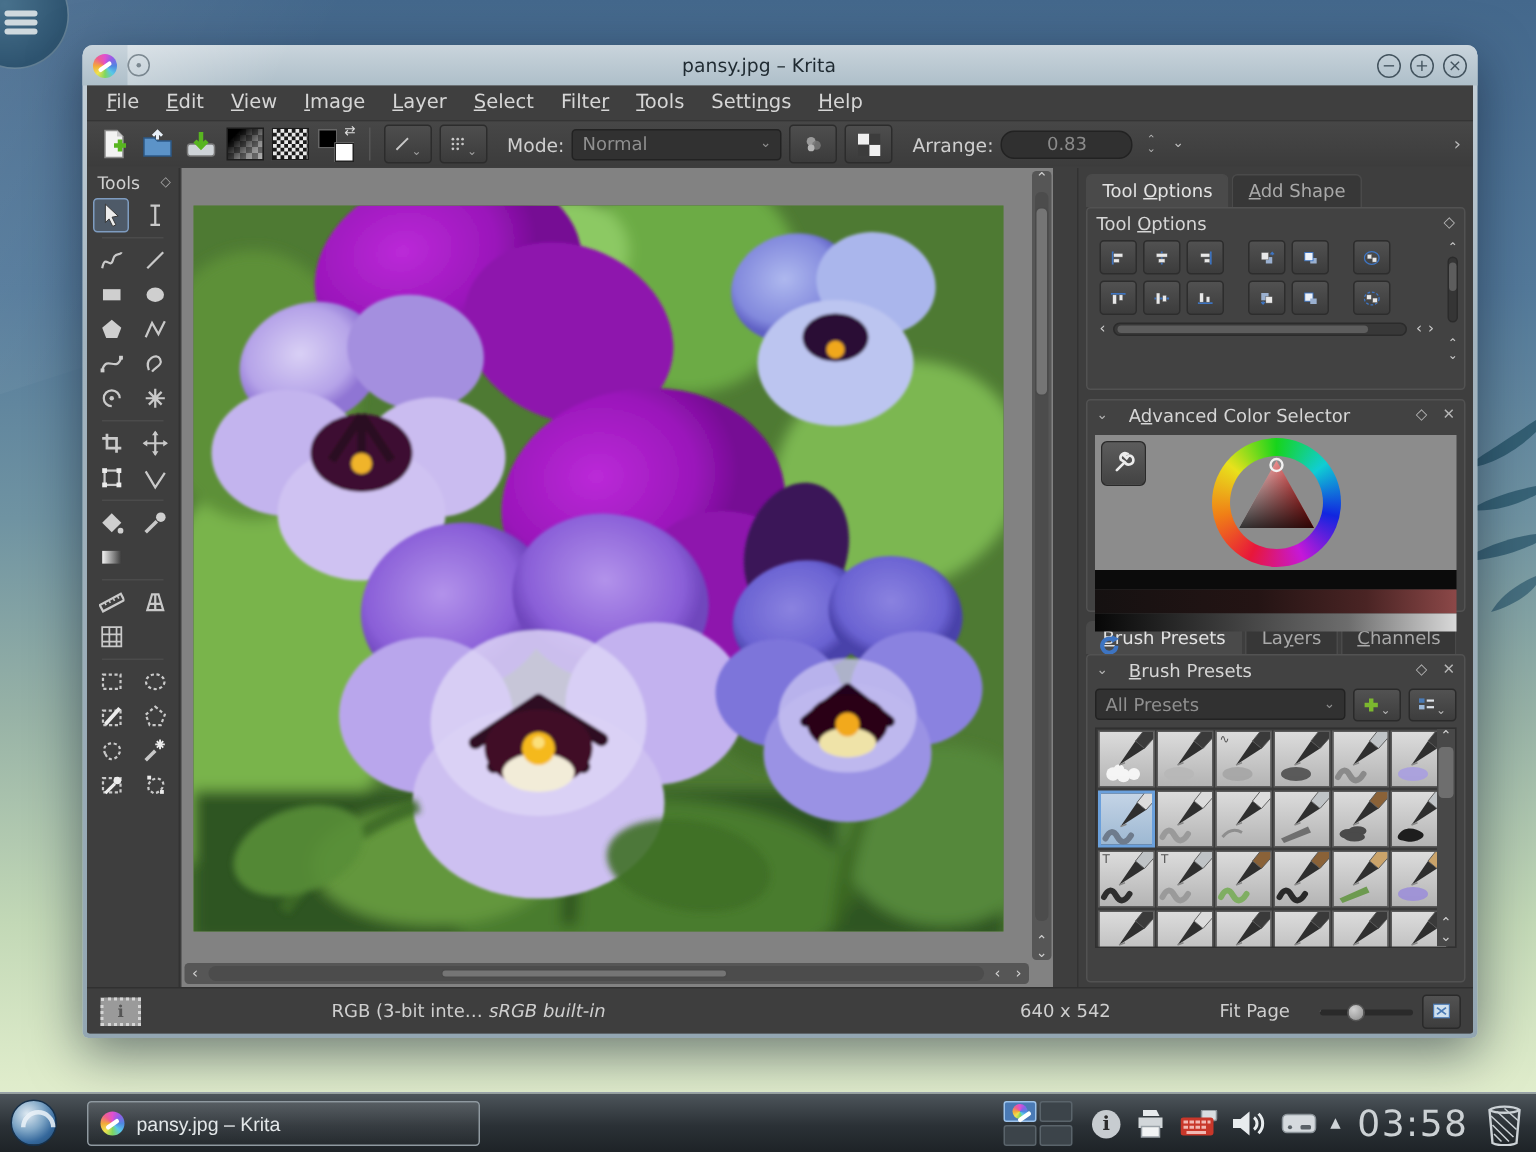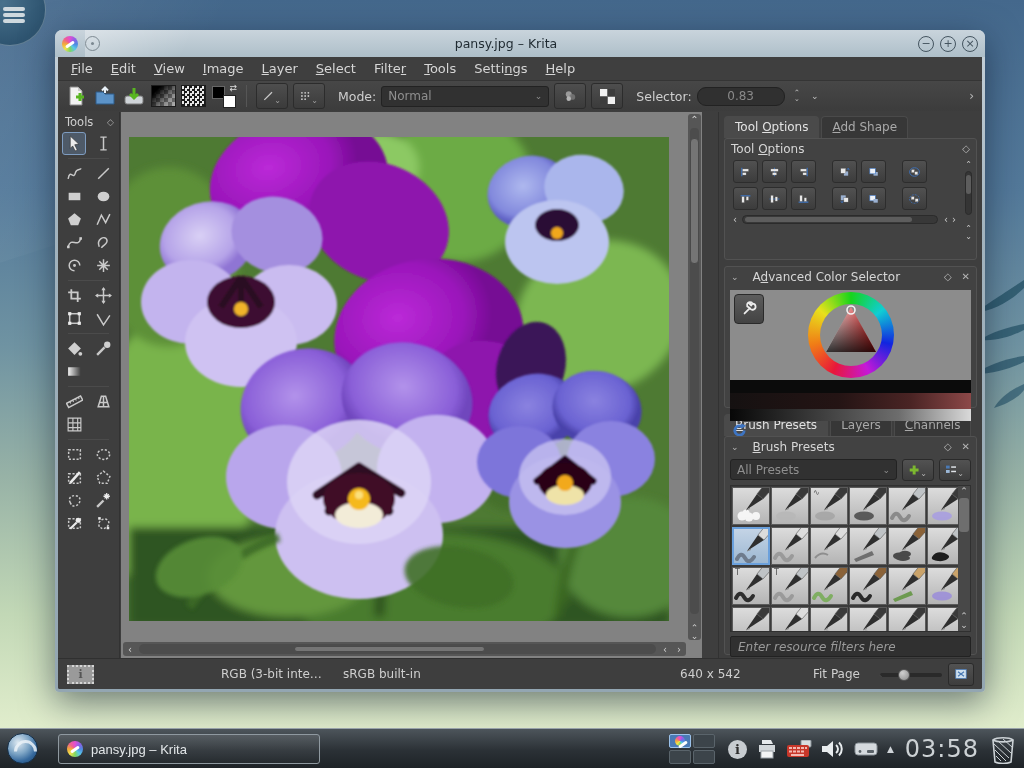--- a/index.html
+++ b/index.html
@@ -49,21 +49,21 @@
   .fgbg .fg{position:absolute;left:1px;top:2px;width:13px;height:13px;background:#000;border:1px solid #666;}
   .fgbg .bg{position:absolute;right:1px;bottom:0px;width:13px;height:13px;background:#fff;border:1px solid #222;}
   .fgbg .arr{position:absolute;right:0px;top:-1px;font-size:9px;color:#ddd;}
   .tb-drop{width:32px;height:26px;border:1px solid #2c2c2c;border-radius:3px;background:linear-gradient(#4e4e4e,#3b3b3b);
     display:flex;align-items:center;justify-content:center;gap:1px;color:#b9b9b9;flex:none;}
   .tb-drop .dd{font-size:8px;color:#9f9f9f;align-self:flex-end;margin-bottom:2px;}
   .tb-label{font-size:12.5px;color:#cfcfcf;margin-left:8px;}
   .combo{height:21px;background:#313131;border:1px solid #222;border-radius:3px;display:flex;align-items:center;
     padding:0 6px;color:#8f8f8f;font-size:12px;}
   .combo .dd{margin-left:auto;font-size:9px;color:#8f8f8f;}
-  .mode-combo{width:168px;}
+  .mode-combo{width:140px;}
   .spin{width:88px;height:19px;border-radius:9px;background:#303030;border:1px solid #222;color:#8a8a8a;
     font-size:12px;display:flex;align-items:center;justify-content:center;}
   .spin-arrows{display:flex;flex-direction:column;font-size:7.5px;color:#b5b5b5;line-height:6px;margin-left:4px;}
   .dd-chev{font-size:9px;color:#c0c0c0;margin-left:6px;}
   .overflow{margin-left:auto;color:#b9b9b9;font-size:12px;padding-right:2px;}
   .vsep{width:1px;height:22px;background:#565656;margin:0 4px;flex:none;}
   
   .main{position:absolute;left:0;right:0;top:55px;bottom:31px;}
   .tools-dock{position:absolute;left:0;top:0;bottom:0;width:62px;background:#3e3e3e;border-right:1px solid #323232;}
   .dock-title{display:flex;align-items:center;font-size:11.5px;color:#cfcfcf;padding:3px 5px 1px 7px;}
@@ -144,21 +144,21 @@
   .bp-filter{margin:4px 5px 5px;height:21px;background:#303030;border:1px solid #222;border-radius:2px;
     color:#999;font-size:12px;font-style:italic;display:flex;align-items:center;padding:0 7px;width:calc(100% - 10px);
     font-family:"DejaVu Sans",sans-serif;outline:none;}
   input.bp-filter::placeholder{color:#999;font-style:italic;}
   
   .statusbar{position:absolute;left:0;right:0;bottom:0;height:31px;background:#3e3e3e;border-top:1px solid #303030;
     display:flex;align-items:center;font-size:12px;color:#cfcfcf;}
   .stamp{width:27px;height:19px;margin-left:9px;background:#9a9a9a;border:2px dotted #d5d5d5;color:#555;
     display:flex;align-items:center;justify-content:center;font-size:11px;font-weight:bold;font-family:"DejaVu Serif",serif;}
   .sb-cs{position:absolute;left:163px;}
-  .sb-prof{position:absolute;left:285px;}
+  .sb-prof{position:absolute;left:268px;font-style:italic;}
   .sb-dims{position:absolute;left:622px;}
   .sb-fit{position:absolute;left:755px;display:flex;align-items:center;gap:18px;}
   .sb-fit .dd{font-size:9px;}
   .slider{position:absolute;left:822px;width:62px;height:4px;background:#2a2a2a;border-radius:2px;top:14px;}
   .slider .knob{position:absolute;left:18px;top:-4px;width:12px;height:12px;border-radius:50%;
     background:radial-gradient(circle at 35% 30%,#cfcfcf,#8a8a8a);border:1px solid #555;}
   .sb-zoombtn{position:absolute;right:8px;width:26px;height:23px;border:1px solid #2a2a2a;border-radius:3px;
     background:linear-gradient(#525252,#3d3d3d);display:flex;align-items:center;justify-content:center;}
   
   .taskbar{position:absolute;left:0;right:0;bottom:0;height:40px;border-top:1px solid #98a2a9;
@@ -284,21 +284,21 @@
             </svg>
         </button>
         <button class="tb-drop">
           <svg width="15" height="15" viewBox="0 0 16 16">
               <rect width="8" height="8" fill="#f0f0f0"></rect>
               <rect x="8" y="8" width="8" height="8" fill="#f0f0f0"></rect>
               <rect x="8" width="8" height="8" fill="#3c3c3c"></rect>
               <rect y="8" width="8" height="8" fill="#3c3c3c"></rect>
             </svg>
         </button>
-        <span class="tb-label">Selector:</span>
+        <span class="tb-label">Arrange:</span>
         <span class="spin">
           <span>0.83</span>
         </span>
         <span class="spin-arrows">
             <span>⌃</span>
             <span>⌄</span>
           </span>
         <span class="dd-chev">⌄</span>
         <span class="overflow">›</span>
       </div>
@@ -1031,21 +1031,20 @@
                       <polygon points="24,6 30,11 38,2 32,-4" fill="#3a3a3a" stroke="#555" stroke-width=".6"></polygon>
                       <path d="M13 22 l4 -1.5" stroke="#888" stroke-width="1"></path>
                     </svg></span>
                 </div>
               <div class="bp-vscroll">
                 <div style="text-align:center;color:#cfcfcf;font-size:9px;line-height:10px;">⌃</div>
                 <div class="bp-vthumb"></div>
                 <div class="bp-vbtns">⌃<br>⌄</div>
               </div>
             </div>
-            <input class="bp-filter" placeholder="Enter resource filters here" style="">
           </div>
         </div>
       </div>
 
       <div class="statusbar">
         <span class="stamp">i</span>
         <span class="sb-cs">RGB (3-bit inte…</span>
         <span class="sb-prof">sRGB built-in</span>
         <span class="sb-dims">640 x 542</span>
         <span class="sb-fit">

